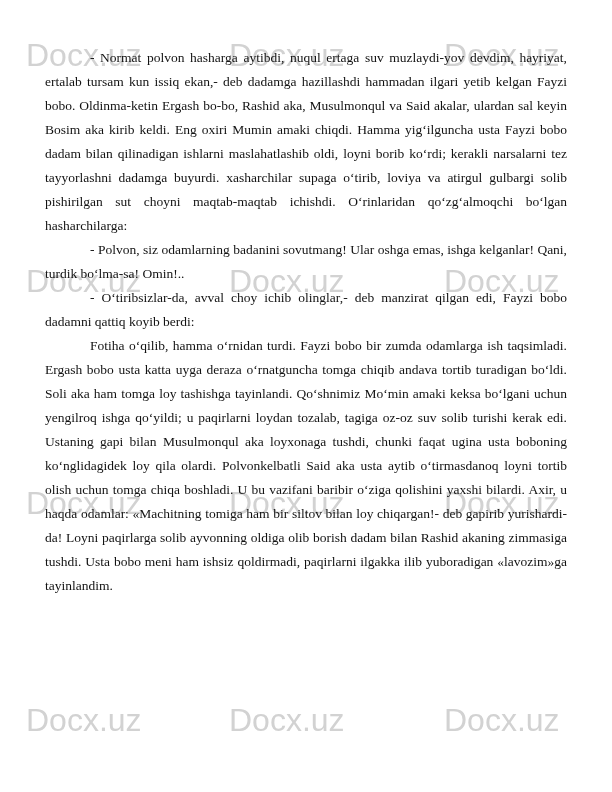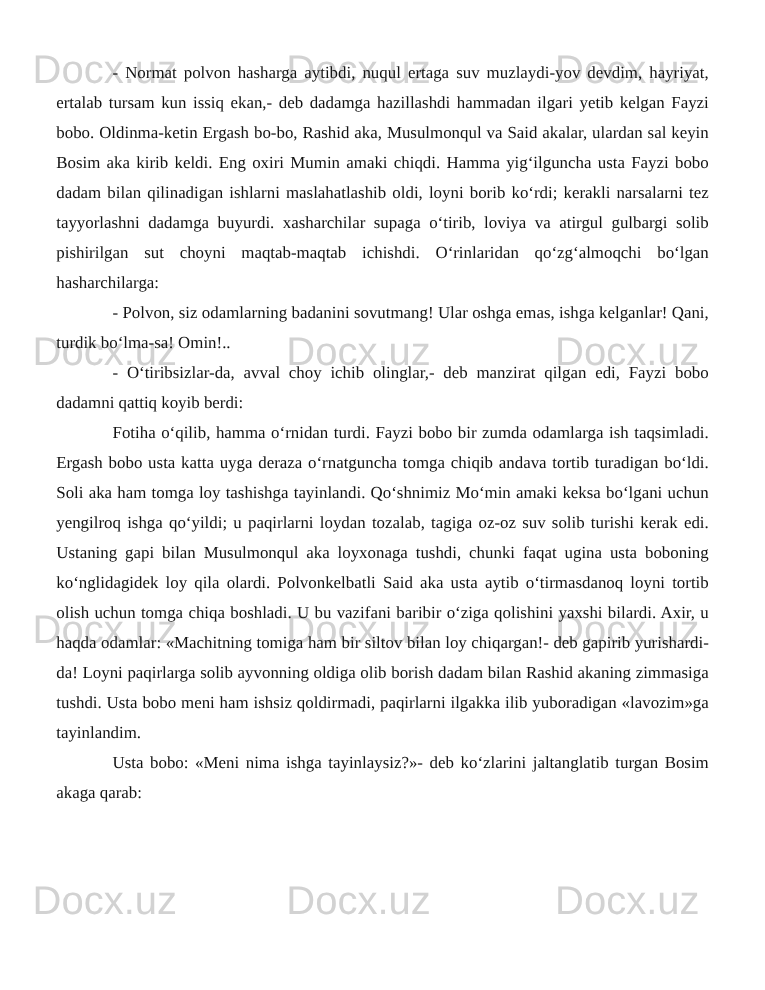--- a/index.html
+++ b/index.html
@@ -83,17 +83,16 @@
     <span class="wm wm-r3 wm-c0">Docx.uz</span>
     <span class="wm wm-r3 wm-c1">Docx.uz</span>
     <span class="wm wm-r3 wm-c2">Docx.uz</span>
   </div>
 
   <div class="content">
     <p>- Normat polvon hasharga aytibdi, nuqul ertaga suv muzlaydi-yov devdim, hayriyat, ertalab tursam kun issiq ekan,- deb dadamga hazillashdi hammadan ilgari yetib kelgan Fayzi bobo. Oldinma-ketin Ergash bo-bo, Rashid aka, Musulmonqul va Said akalar, ulardan sal keyin Bosim aka kirib keldi. Eng oxiri Mumin amaki chiqdi. Hamma yig‘ilguncha usta Fayzi bobo dadam bilan qilinadigan ishlarni maslahatlashib oldi, loyni borib ko‘rdi; kerakli narsalarni tez tayyorlashni dadamga buyurdi. xasharchilar supaga o‘tirib, loviya va atirgul gulbargi solib pishirilgan sut choyni maqtab-maqtab ichishdi. O‘rinlaridan qo‘zg‘almoqchi bo‘lgan hasharchilarga:</p>
     <p>- Polvon, siz odamlarning badanini sovutmang! Ular oshga emas, ishga kelganlar! Qani, turdik bo‘lma-sa! Omin!..</p>
     <p>- O‘tiribsizlar-da, avval choy ichib olinglar,- deb manzirat qilgan edi, Fayzi bobo dadamni qattiq koyib berdi:</p>
     <p>Fotiha o‘qilib, hamma o‘rnidan turdi. Fayzi bobo bir zumda odamlarga ish taqsimladi. Ergash bobo usta katta uyga deraza o‘rnatguncha tomga chiqib andava tortib turadigan bo‘ldi. Soli aka ham tomga loy tashishga tayinlandi. Qo‘shnimiz Mo‘min amaki keksa bo‘lgani uchun yengilroq ishga qo‘yildi; u paqirlarni loydan tozalab, tagiga oz-oz suv solib turishi kerak edi. Ustaning gapi bilan Musulmonqul aka loyxonaga tushdi, chunki faqat ugina usta boboning ko‘nglidagidek loy qila olardi. Polvonkelbatli Said aka usta aytib o‘tirmasdanoq loyni tortib olish uchun tomga chiqa boshladi. U bu vazifani baribir o‘ziga qolishini yaxshi bilardi. Axir, u haqda odamlar: «Machitning tomiga ham bir siltov bilan loy chiqargan!- deb gapirib yurishardi-da! Loyni paqirlarga solib ayvonning oldiga olib borish dadam bilan Rashid akaning zimmasiga tushdi. Usta bobo meni ham ishsiz qoldirmadi, paqirlarni ilgakka ilib yuboradigan «lavozim»ga tayinlandim.</p>
-    <p>Usta bobo: «Meni nima ishga tayinlaysiz?»- deb ko‘zlarini jaltanglatib turgan Bosim akaga qarab:</p>
   </div>
 
 
 </div>
 
 </body></html>

